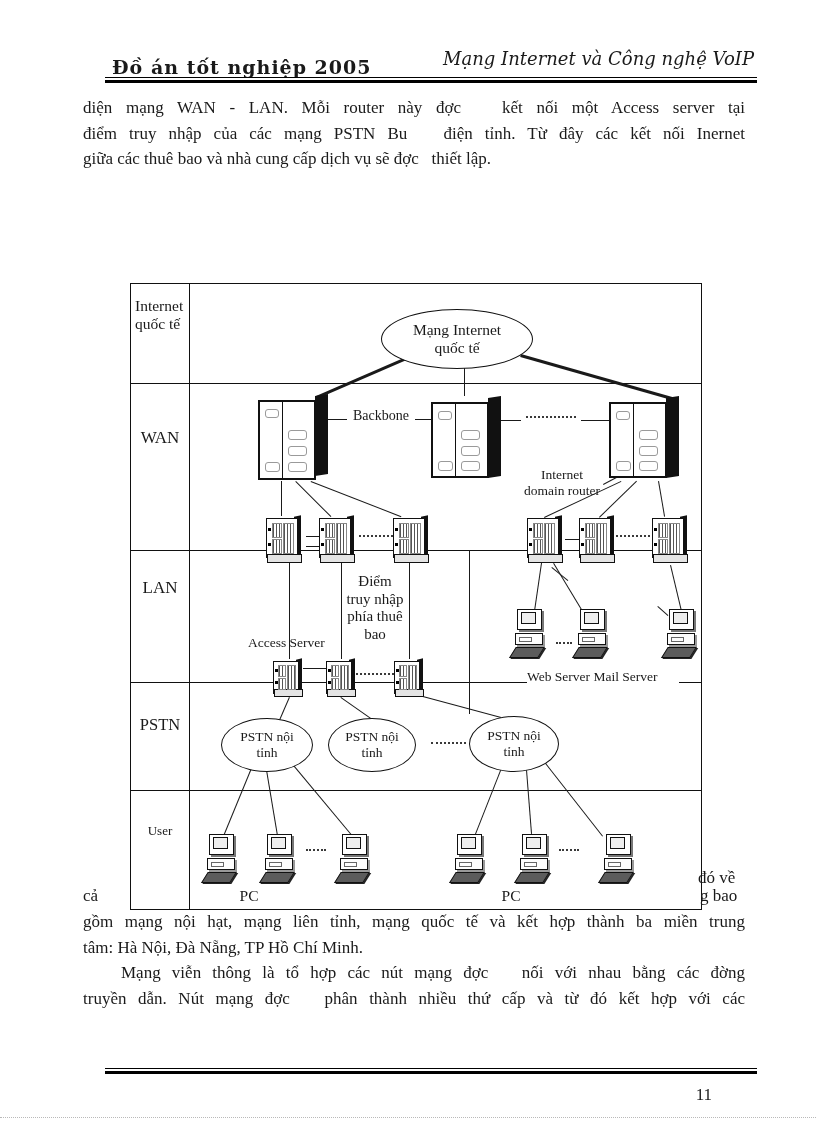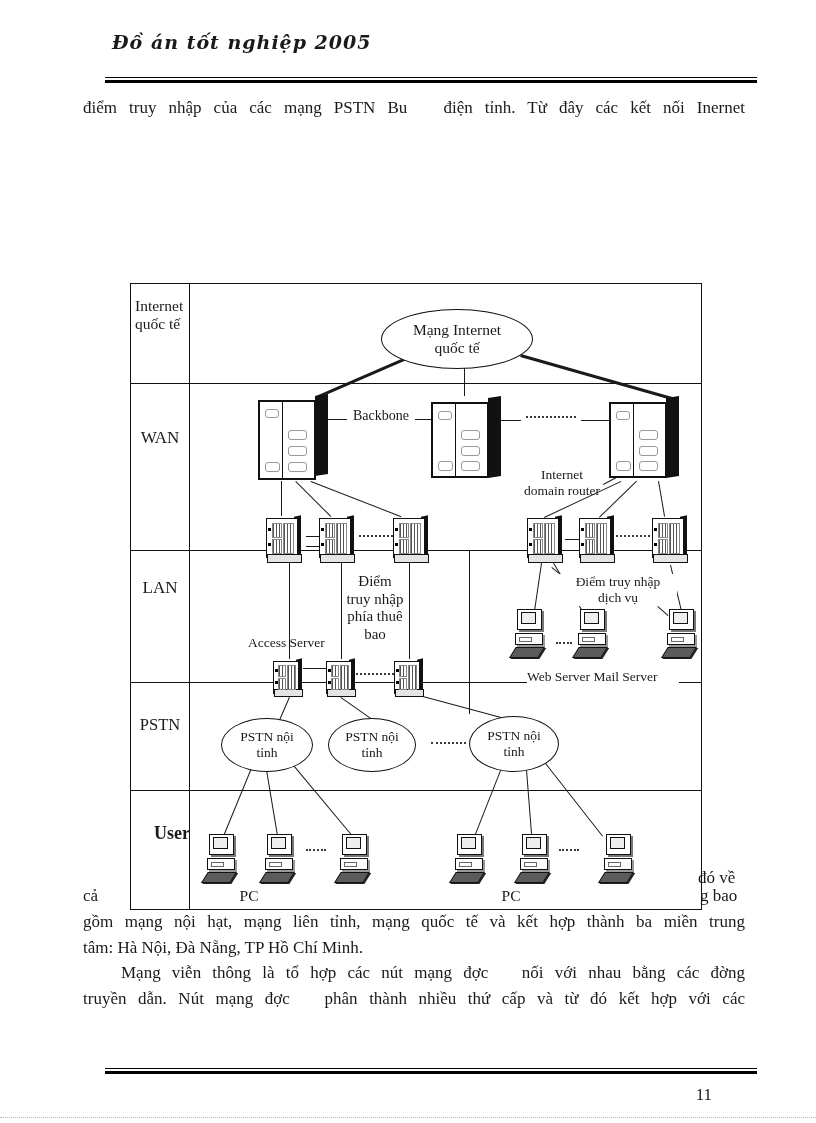--- a/index.html
+++ b/index.html
@@ -1,19 +1,19 @@
 <!DOCTYPE html>
 <html><head>
 <meta charset="utf-8">
 <style>
   html,body{margin:0;padding:0;background:#888;}
   .page{position:relative;width:816px;height:1123px;background:#fff;margin:0 auto;overflow:hidden;
         font-family:"Liberation Serif","DejaVu Serif",serif;color:#1a1a1a;}
   
-  .hdr-left{position:absolute;left:112px;top:31px;font-size:19px;font-weight:bold;font-style:italic;
+  .hdr-left{position:absolute;left:112px;top:56px;font-size:19px;font-weight:bold;
             letter-spacing:1px;font-family:"DejaVu Serif",serif;}
   .hdr-right{position:absolute;right:62px;top:48px;font-size:18px;font-style:italic;
              font-family:"DejaVu Serif",serif;}
   .hdr-rule{position:absolute;left:105px;top:77px;width:652px;height:2px;
             border-top:1.5px solid #000;border-bottom:3px solid #000;}
   
   .para{position:absolute;left:83px;width:662px;font-size:17px;line-height:25.5px;}
   .para .jl{text-align:justify;text-align-last:justify;white-space:pre-wrap;}
   .para .ll{text-align:left;white-space:pre-wrap;}
   .para .ind{padding-left:38px;}
@@ -64,40 +64,43 @@
   .pagenum{position:absolute;left:600px;top:1085px;width:112px;text-align:right;font-size:17px;}
   .botdot{position:absolute;left:0;bottom:5px;width:816px;border-top:1px dotted #b9b9b9;}
   .frag{position:absolute;font-size:17px;z-index:4;}
 </style>
 </head>
 <body>
 
 <div class="page">
 
   <div class="hdr-left">Đồ án tốt nghiệp 2005</div>
+  <div class="hdr-right">Mạng Internet và Công nghệ VoIP</div>
   <div class="hdr-rule"></div>
 
   <div class="para" style="top:95px;">
+    <div class="jl">diện mạng WAN - LAN. Mỗi router này đợc&nbsp;&nbsp; kết nối một Access server tại</div>
     <div class="jl">điểm truy nhập của các mạng PSTN Bu&nbsp;&nbsp; điện tỉnh. Từ đây các kết nối Inernet</div>
+    <div class="ll">giữa các thuê bao và nhà cung cấp dịch vụ sẽ đợc&nbsp;&nbsp; thiết lập.</div>
   </div>
 
   <div class="diag">
 
     <div class="hl" style="top:99px;"></div>
     <div class="hl" style="top:266px;"></div>
     <div class="hl" style="top:398px;"></div>
     <div class="hl" style="top:506px;"></div>
     <div class="vl"></div>
 
     <div class="rowlbl" style="left:4px;top:13px;width:54px;font-size:15.5px;">Internet
 quốc tế</div>
     <div class="rowlbl ctr" style="left:0;top:144px;width:58px;font-size:17px;">WAN</div>
     <div class="rowlbl ctr" style="left:0;top:294px;width:58px;font-size:17px;">LAN</div>
     <div class="rowlbl ctr" style="left:0;top:431px;width:58px;font-size:16.5px;">PSTN</div>
-    <div class="rowlbl ctr" style="left:12px;top:539px;width:58px;font-size:18px;font-weight:bold;">User</div>
+    <div class="rowlbl ctr" style="left:0;top:539px;width:58px;font-size:13px;">User</div>
 
     <div class="el" style="left:250px;top:25px;width:150px;height:58px;border-width:1.8px;font-size:15.5px;">Mạng Internet
 quốc tế</div>
 
     <div class="ln t" style="left:185px;top:112px;width:100px;transform:rotate(-23.5deg);"></div>
     <div class="vln" style="left:333px;top:83px;height:29px;"></div>
     <div class="ln t" style="left:390px;top:70px;width:161px;transform:rotate(15.9deg);"></div>
 
     <div class="srv" style="left:127px;top:110px;">
       <div class="sd"></div>
@@ -215,22 +218,20 @@
     <div class="ln" style="left:175px;top:252px;width:13px;"></div>
     <div class="ln" style="left:175px;top:262px;width:13px;"></div>
     <div class="dots" style="left:228px;top:251px;width:34px;"></div>
     <div class="ln" style="left:434px;top:255px;width:16px;"></div>
     <div class="dots" style="left:485px;top:251px;width:38px;"></div>
 
     <div class="lbl ctr" style="left:213px;top:289px;width:62px;font-size:15px;">Điểm
 truy nhập
 phía thuê
 bao</div>
-    <div class="lbl wbg ctr" style="left:428px;top:290px;width:118px;font-size:13.5px;">Điểm truy nhập
-dịch vụ</div>
     <div class="ln" style="left:421px;top:283px;width:20.6px;transform:rotate(39.1deg);"></div>
     <div class="ln" style="left:527px;top:322px;width:13.5px;transform:rotate(42deg);"></div>
 
     <div class="vln" style="left:158px;top:279px;height:96px;"></div>
     <div class="vln" style="left:210px;top:279px;height:96px;"></div>
     <div class="vln" style="left:278px;top:279px;height:96px;"></div>
     <div class="vln" style="left:338px;top:266px;height:164px;"></div>
 
     <div class="ln" style="left:403px;top:327px;width:48.5px;transform:rotate(-81.7deg);"></div>
     <div class="ln" style="left:423px;top:279px;width:56.1px;transform:rotate(58.9deg);"></div>

